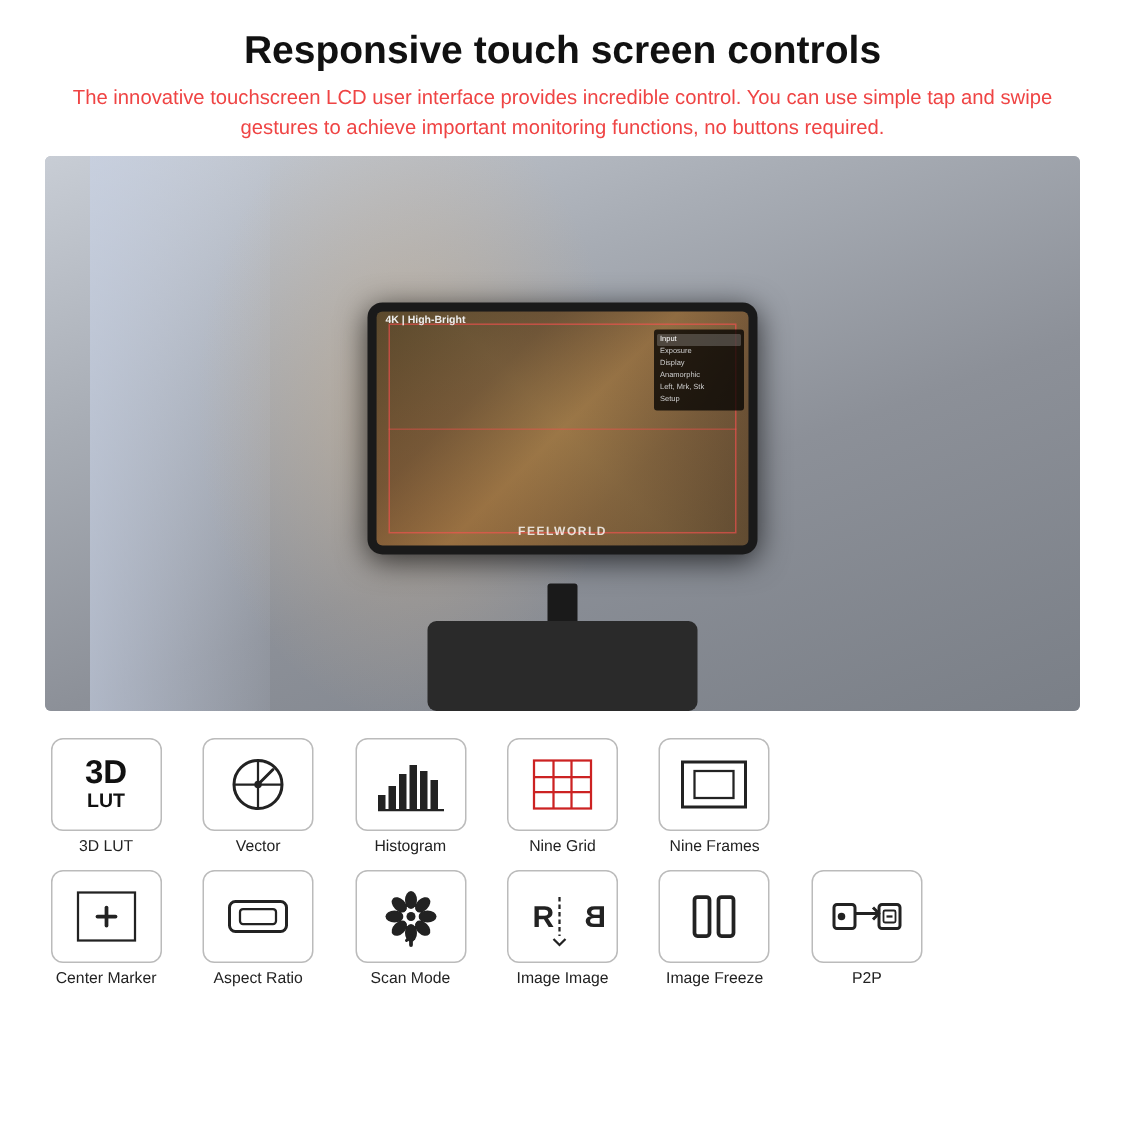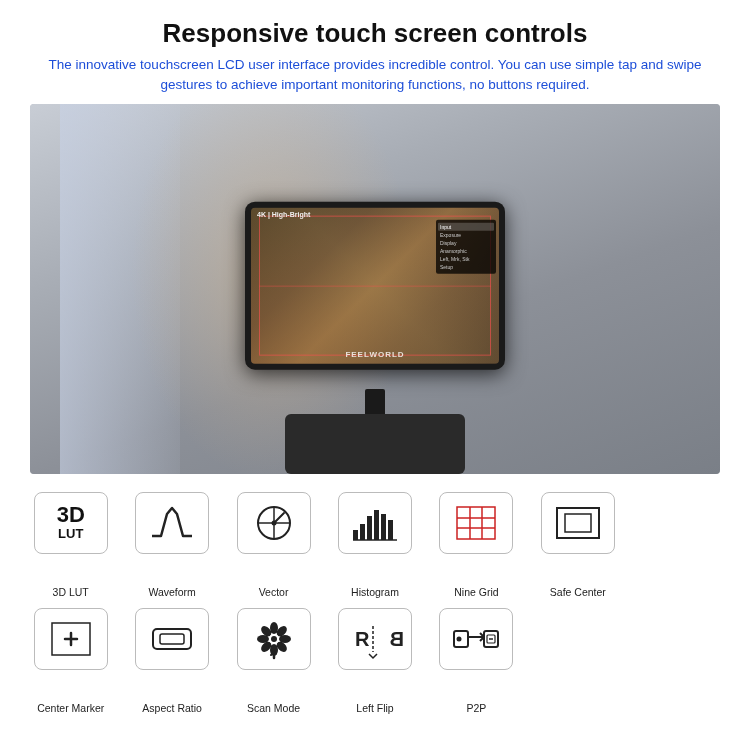--- a/index.html
+++ b/index.html
@@ -26,21 +26,21 @@
 
     .header-title {
       font-size: 26px;
       font-weight: 900;
       color: #111;
       line-height: 1.2;
     }
 
     .header-subtitle {
       font-size: 13.5px;
-      color: #1d4ed8;
+      color: #ef4444;
       line-height: 1.5;
       margin-top: 6px;
     }
 
     .monitor-image {
       width: 690px;
       height: 370px;
       background: #b8bdc5;
       border-radius: 4px;
       margin: 0 auto 10px;
@@ -231,21 +231,20 @@
       justify-content: center;
       margin-bottom: 4px;
       background: white;
     }
 
     .feature-label {
       font-size: 10.5px;
       color: #222;
       text-align: right;
       line-height: 1.2;
-      margin-top: 28px;
     }
 
     
     .features-grid-row2 {
       display: grid;
       grid-template-columns: repeat(7, 1fr);
       gap: 0;
       width: 100%;
       padding: 0 20px;
       margin-top: 0px;
@@ -318,29 +317,20 @@
     <div class="feature-item">
       <div class="feature-icon-box">
         <div class="lut-box">
           <span class="lut-3d">3D</span>
           <span class="lut-text">LUT</span>
         </div>
       </div>
       <span class="feature-label">3D LUT</span>
     </div>
 
-    <div class="feature-item">
-      <div class="feature-icon-box">
-        <svg width="46" height="38" viewBox="0 0 46 38">
-
-          <polyline points="3,32 12,32 18,10 23,4 28,10 34,32 43,32" fill="none" stroke="#222" stroke-width="2.5" stroke-linejoin="round"></polyline>
-        </svg>
-      </div>
-      <span class="feature-label">Waveform</span>
-    </div>
 
     <div class="feature-item">
       <div class="feature-icon-box">
         <svg width="46" height="42" viewBox="0 0 46 42">
 
           <circle cx="23" cy="21" r="16" fill="none" stroke="#222" stroke-width="2"></circle>
           <line x1="23" y1="5" x2="23" y2="37" stroke="#222" stroke-width="1.5"></line>
           <line x1="7" y1="21" x2="39" y2="21" stroke="#222" stroke-width="1.5"></line>
 
           <line x1="23" y1="21" x2="33" y2="11" stroke="#222" stroke-width="2" stroke-linecap="round"></line>
@@ -383,21 +373,21 @@
 
     <div class="feature-item">
       <div class="feature-icon-box">
         <svg width="50" height="42" viewBox="0 0 50 42">
 
           <rect x="4" y="6" width="42" height="30" fill="none" stroke="#222" stroke-width="2"></rect>
 
           <rect x="12" y="12" width="26" height="18" fill="none" stroke="#222" stroke-width="1.5"></rect>
         </svg>
       </div>
-      <span class="feature-label">Safe Center</span>
+      <span class="feature-label">Nine Frames</span>
     </div>
   </div>
 
   <div class="features-grid-row2">
 
     <div class="feature-item">
       <div class="feature-icon-box">
         <svg width="46" height="40" viewBox="0 0 46 40">
           <rect x="4" y="4" width="38" height="32" fill="none" stroke="#222" stroke-width="1.5"></rect>
 
@@ -450,23 +440,33 @@
         <svg width="50" height="42" viewBox="0 0 50 42">
 
           <text x="5" y="28" font-size="20" font-weight="bold" fill="#222" font-family="Arial">R</text>
           <line x1="23" y1="8" x2="23" y2="34" stroke="#222" stroke-width="1.5" stroke-dasharray="3,2"></line>
 
           <text x="28" y="28" font-size="20" font-weight="bold" fill="#222" font-family="Arial" transform="scale(-1,1) translate(-82,0)">B</text>
 
           <path d="M19,36 L23,40 L27,36" fill="none" stroke="#222" stroke-width="1.5"></path>
         </svg>
       </div>
-      <span class="feature-label">Left Flip</span>
-    </div>
-
+      <span class="feature-label">Image Image</span>
+    </div>
+
+    <div class="feature-item">
+      <div class="feature-icon-box">
+        <svg width="46" height="42" viewBox="0 0 46 42">
+
+          <rect x="10" y="8" width="10" height="26" rx="2" fill="none" stroke="#222" stroke-width="2.5"></rect>
+          <rect x="26" y="8" width="10" height="26" rx="2" fill="none" stroke="#222" stroke-width="2.5"></rect>
+        </svg>
+      </div>
+      <span class="feature-label">Image Freeze</span>
+    </div>
 
     <div class="feature-item">
       <div class="feature-icon-box">
         <svg width="50" height="42" viewBox="0 0 50 42">
 
           <rect x="3" y="13" width="14" height="16" rx="2" fill="none" stroke="#222" stroke-width="2"></rect>
           <rect x="33" y="13" width="14" height="16" rx="2" fill="none" stroke="#222" stroke-width="2"></rect>
 
           <line x1="17" y1="19" x2="33" y2="19" stroke="#222" stroke-width="2"></line>
           <polyline points="29,15 33,19 29,23" fill="none" stroke="#222" stroke-width="2" stroke-linejoin="round"></polyline>

